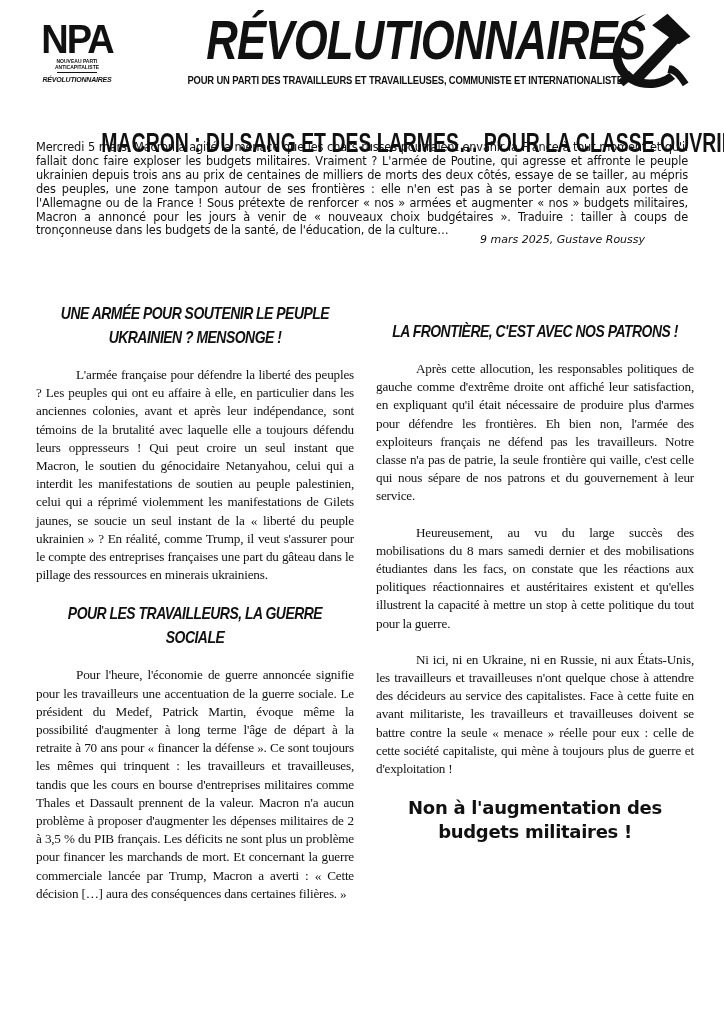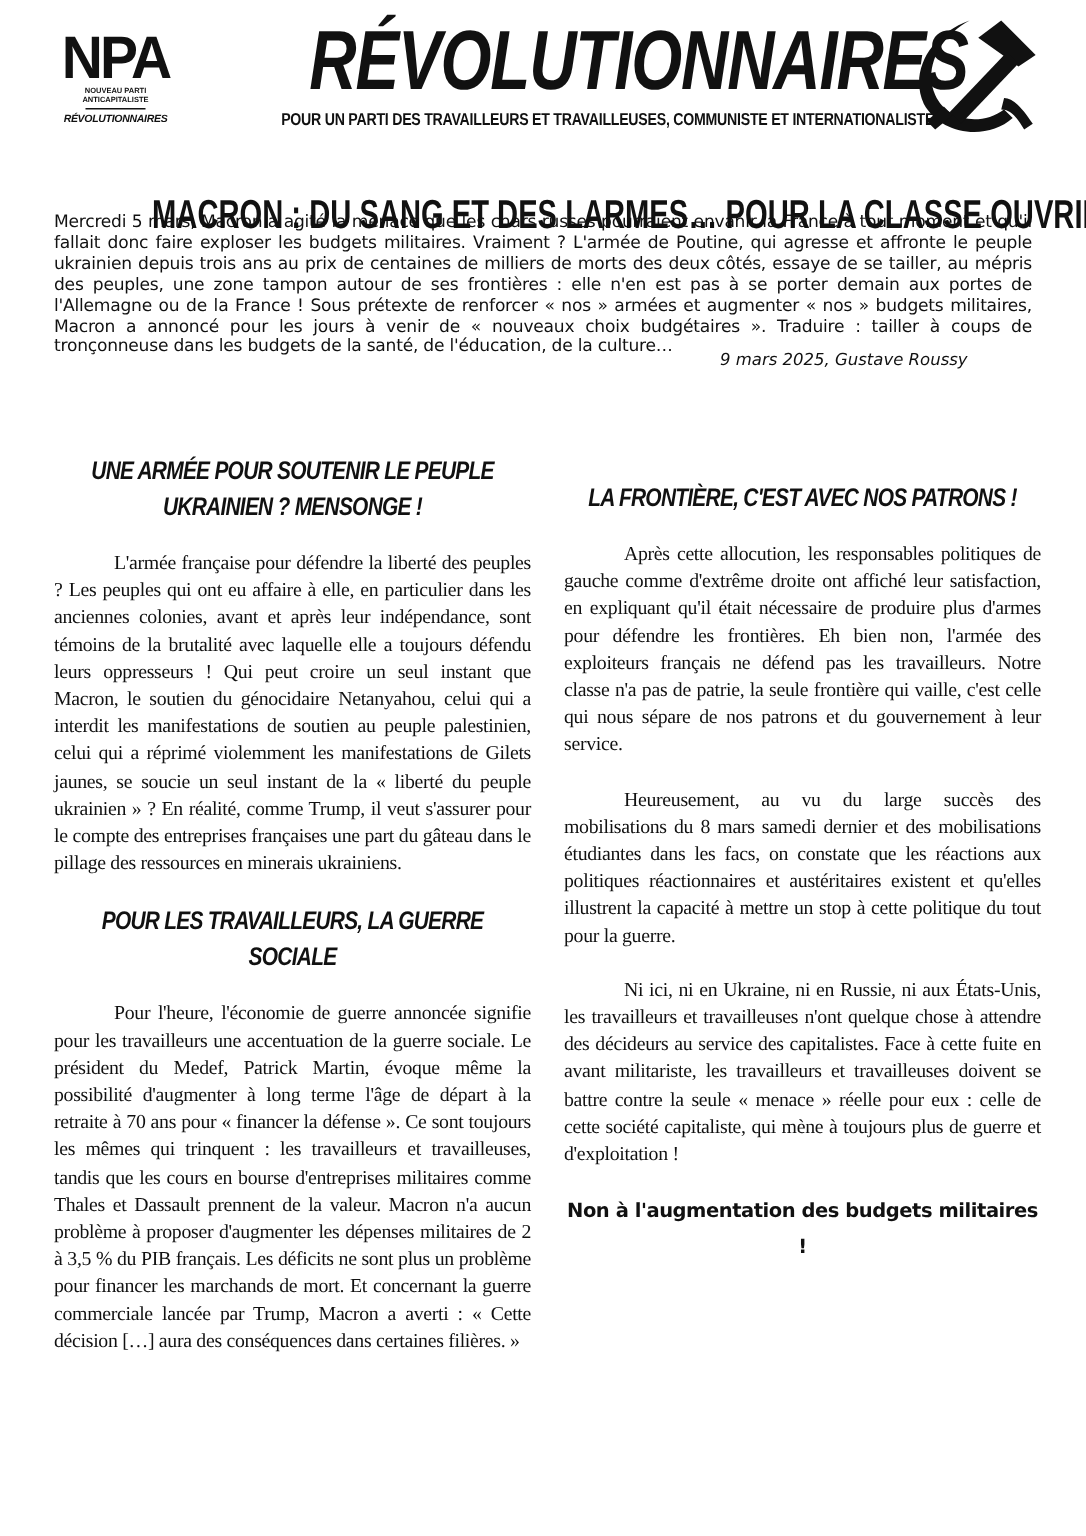--- a/index.html
+++ b/index.html
@@ -28,21 +28,21 @@
   .col { position: absolute; top: 254px; width: 318px; font-size: 13.2px; line-height: 18.2px; text-align: justify; font-family: "DejaVu Sans", sans-serif; letter-spacing: -0.2px; margin-top: 48px; }
   .col-left { left: 36px; }
   .col-right { left: 376px; }
 
   .sec-title { text-align: center; font-family: "Liberation Sans", sans-serif; font-weight: bold; font-style: italic; font-size: 17px; line-height: 24px; letter-spacing: -0.6px; transform: scaleX(0.82); transform-origin: center; margin: 0 -20px; white-space: normal; }
   p { margin: 0; }
   .indent { text-indent: 40px; font-family: Liberation Serif, serif; }
   .gap-s { height: 16px; }
   .gap-m { height: 18px; }
 
-  .slogan { text-align: center; font-weight: bold; font-size: 13px; line-height: 24px; font-family: "DejaVu Sans", sans-serif; letter-spacing: -0.3px; }
+  .slogan { text-align: center; font-weight: bold; font-size: 18px; line-height: 24px; font-family: "DejaVu Sans", sans-serif; letter-spacing: -0.3px; }
 </style>
 </head>
 <body>
 
 <header class="masthead">
   <div class="npa-logo">
     <div class="npa-big">NPA</div>
     <div class="npa-small">Nouveau parti</div>
     <div class="npa-small">anticapitaliste</div>
     <div class="npa-rule"></div>

